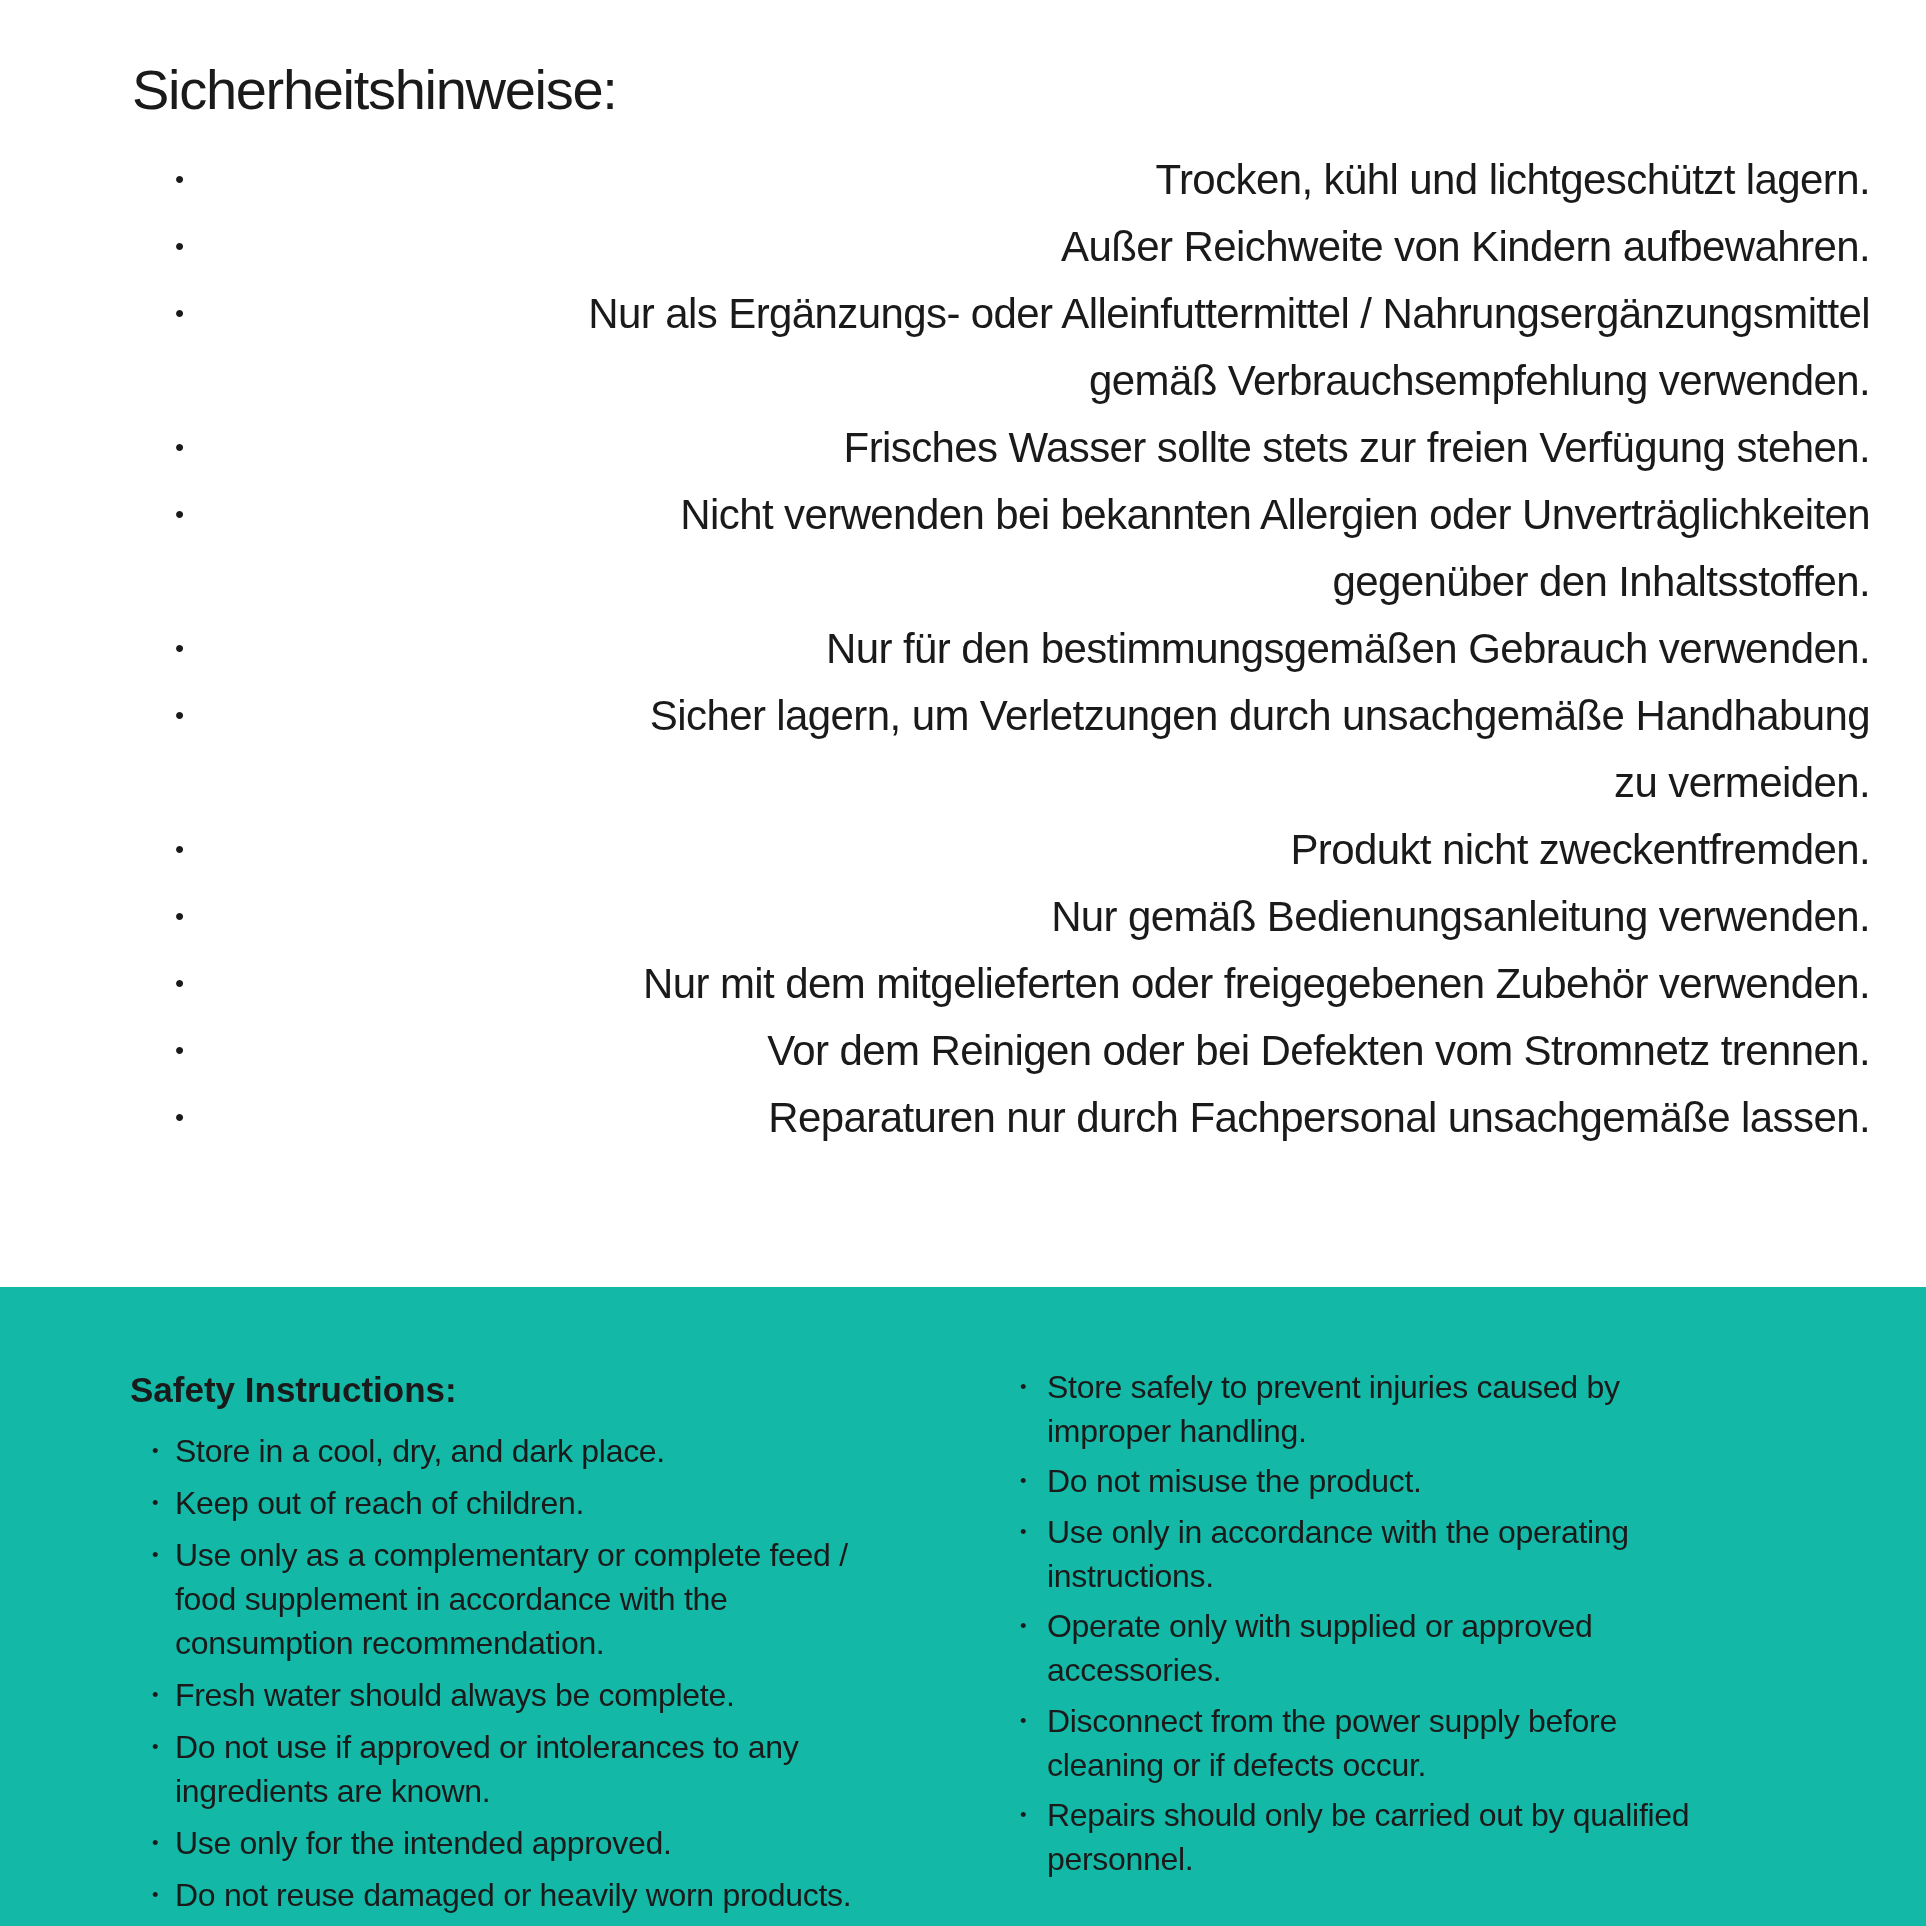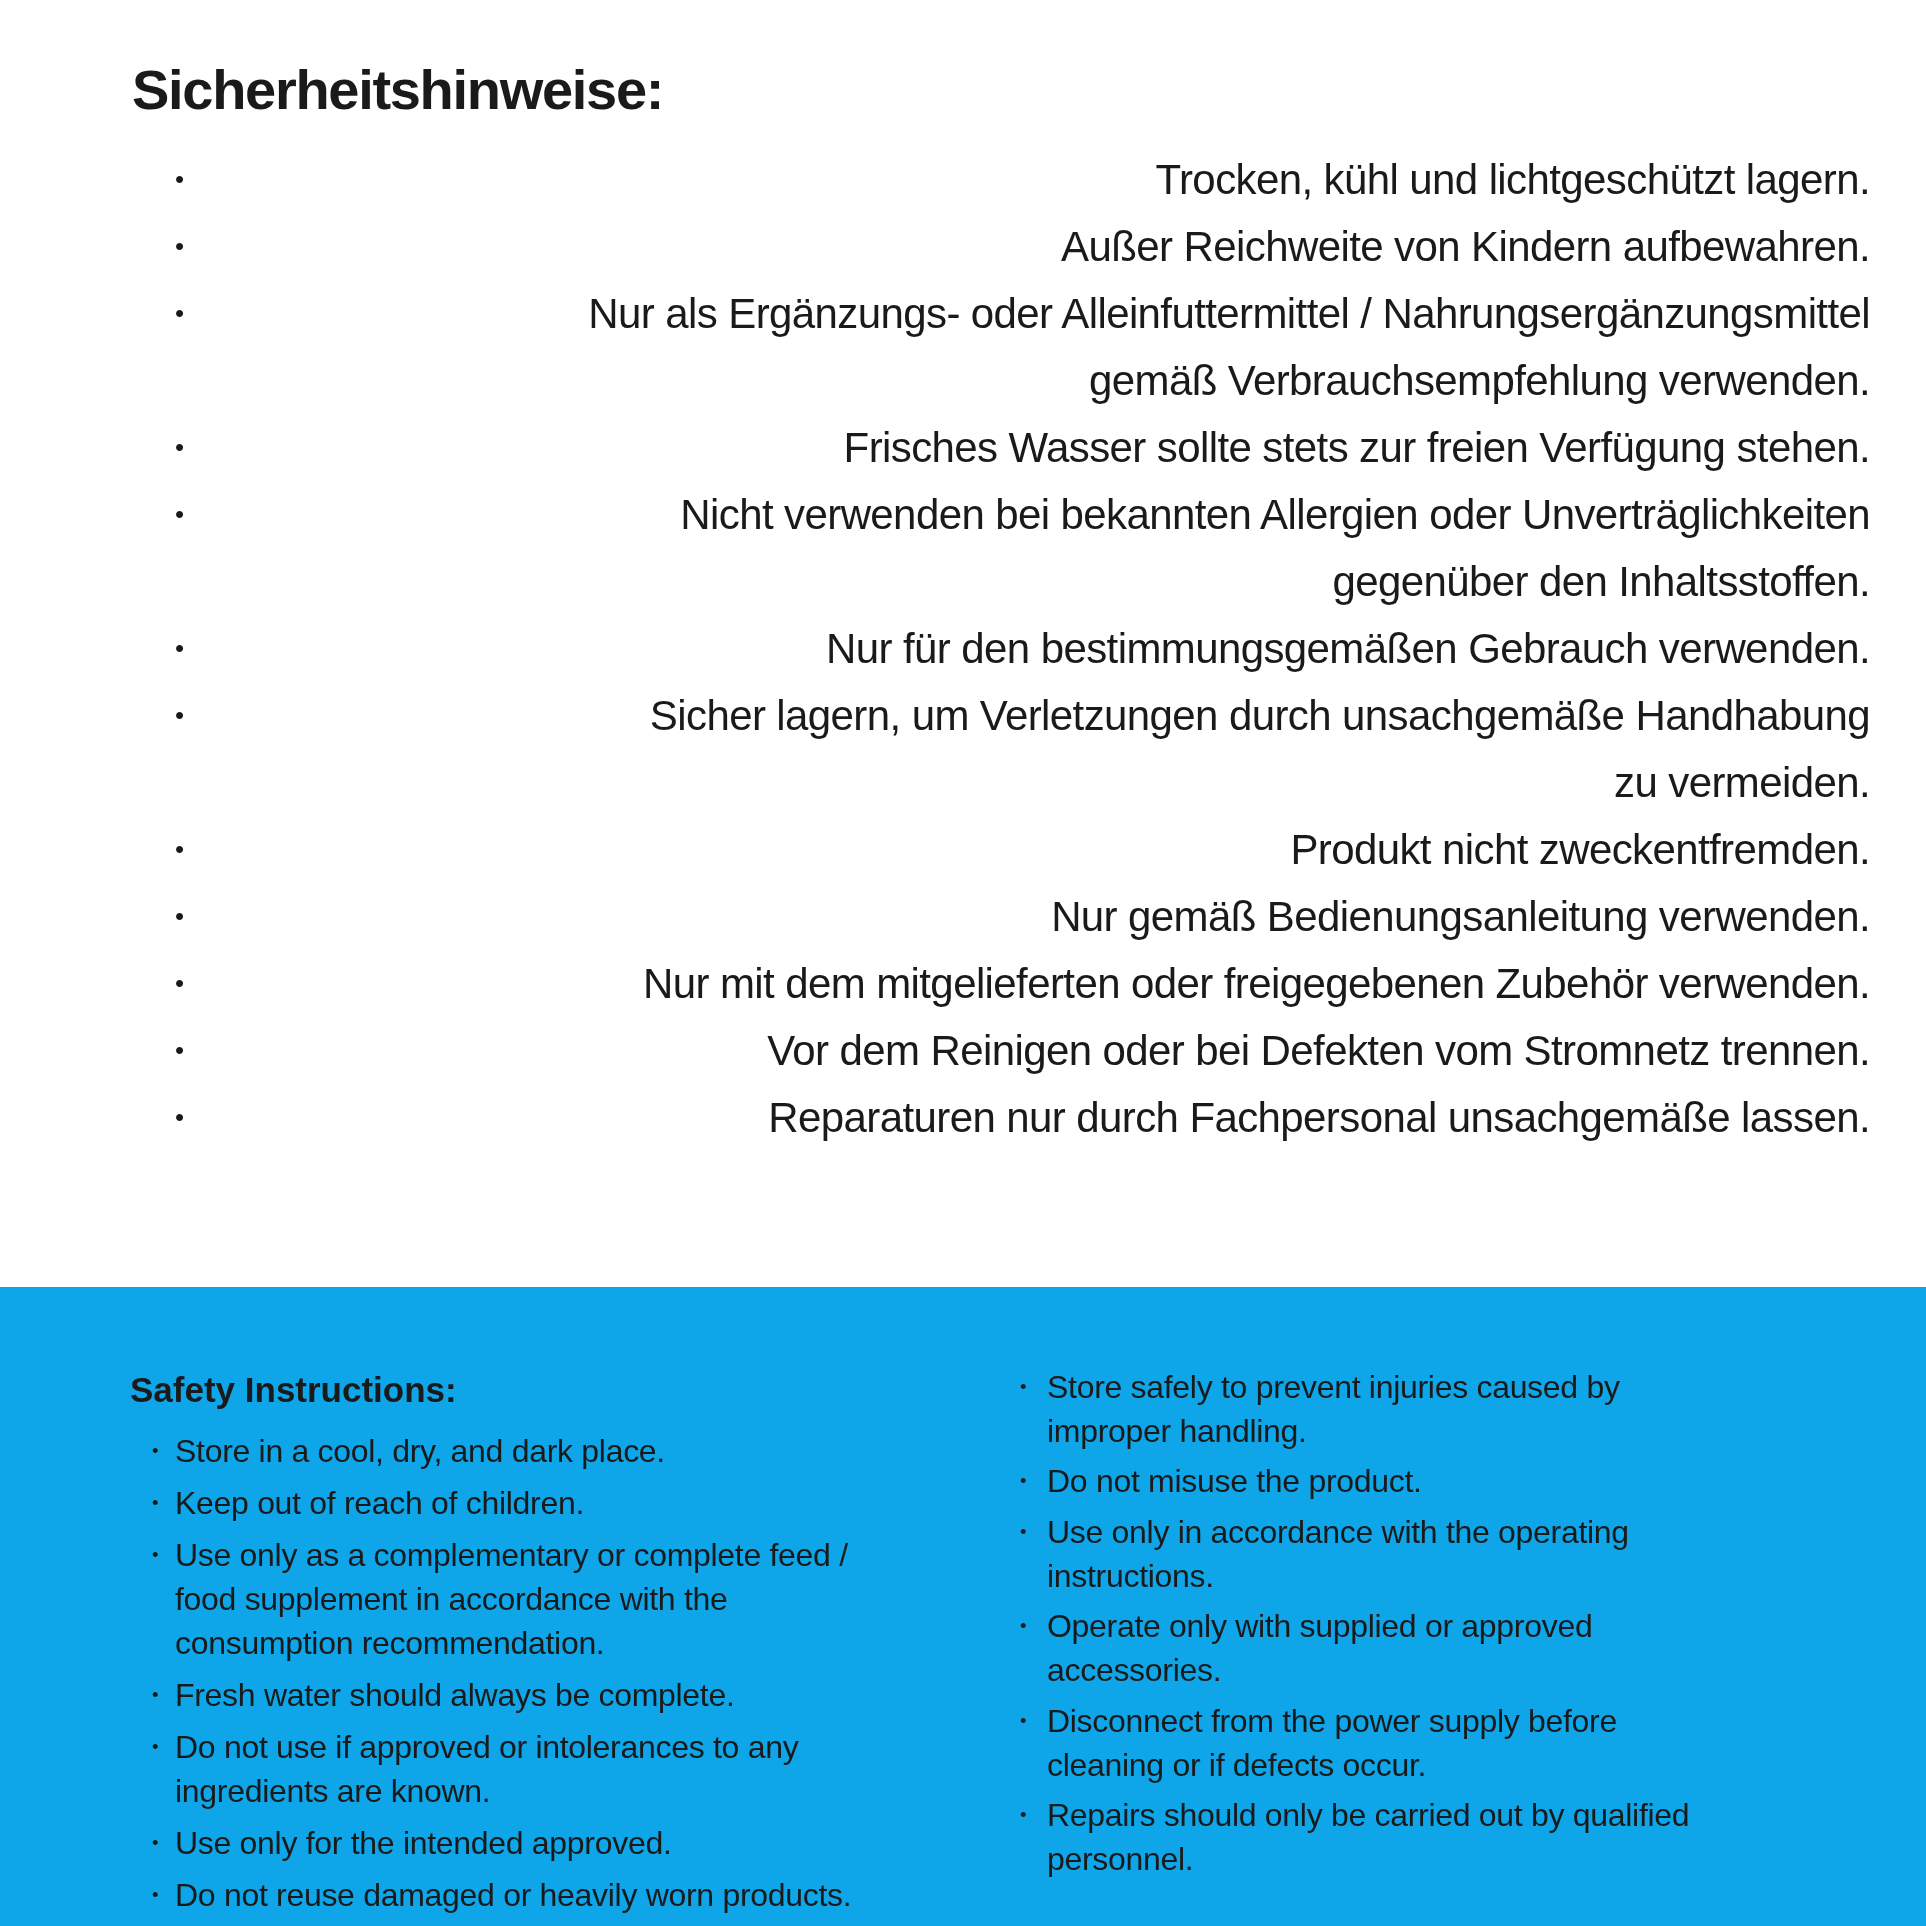--- a/index.html
+++ b/index.html
@@ -11,21 +11,21 @@
     font-family: "Liberation Sans", sans-serif;
   }
 
   
   .de-title {
     position: absolute;
     left: 132px;
     top: 62px;
     margin: 0;
     font-size: 56px;
-    font-weight: bold;
+    font-weight: normal;
     letter-spacing: -1.3px;
     line-height: 1;
     white-space: nowrap;
   }
   ul { margin: 0; padding: 0; list-style: none; }
   .de-list {
     position: absolute;
     left: 175px;
     top: 146px;
     width: 1695px;
@@ -129,21 +129,21 @@
       <li class="de-item">Nur gemäß Bedienungsanleitung verwenden.</li>
 
       <li class="de-item">Nur mit dem mitgelieferten oder freigegebenen Zubehör verwenden.</li>
 
       <li class="de-item">Vor dem Reinigen oder bei Defekten vom Stromnetz trennen.</li>
 
       <li class="de-item">Reparaturen nur durch Fachpersonal unsachgemäße lassen.</li>
     </ul>
 </section>
 
-<section class="en-panel" style="background-color: #0ea5e9;">
+<section class="en-panel" style="background-color: #14b8a6;">
   <h2 class="en-title">Safety Instructions:</h2>
 
   <ul class="en-list en-left">
 
       <li class="en-item">Store in a cool, dry, and dark place.</li>
 
       <li class="en-item">Keep out of reach of children.</li>
 
       <li class="en-item">Use only as a complementary or complete feed /
 food supplement in accordance with the

